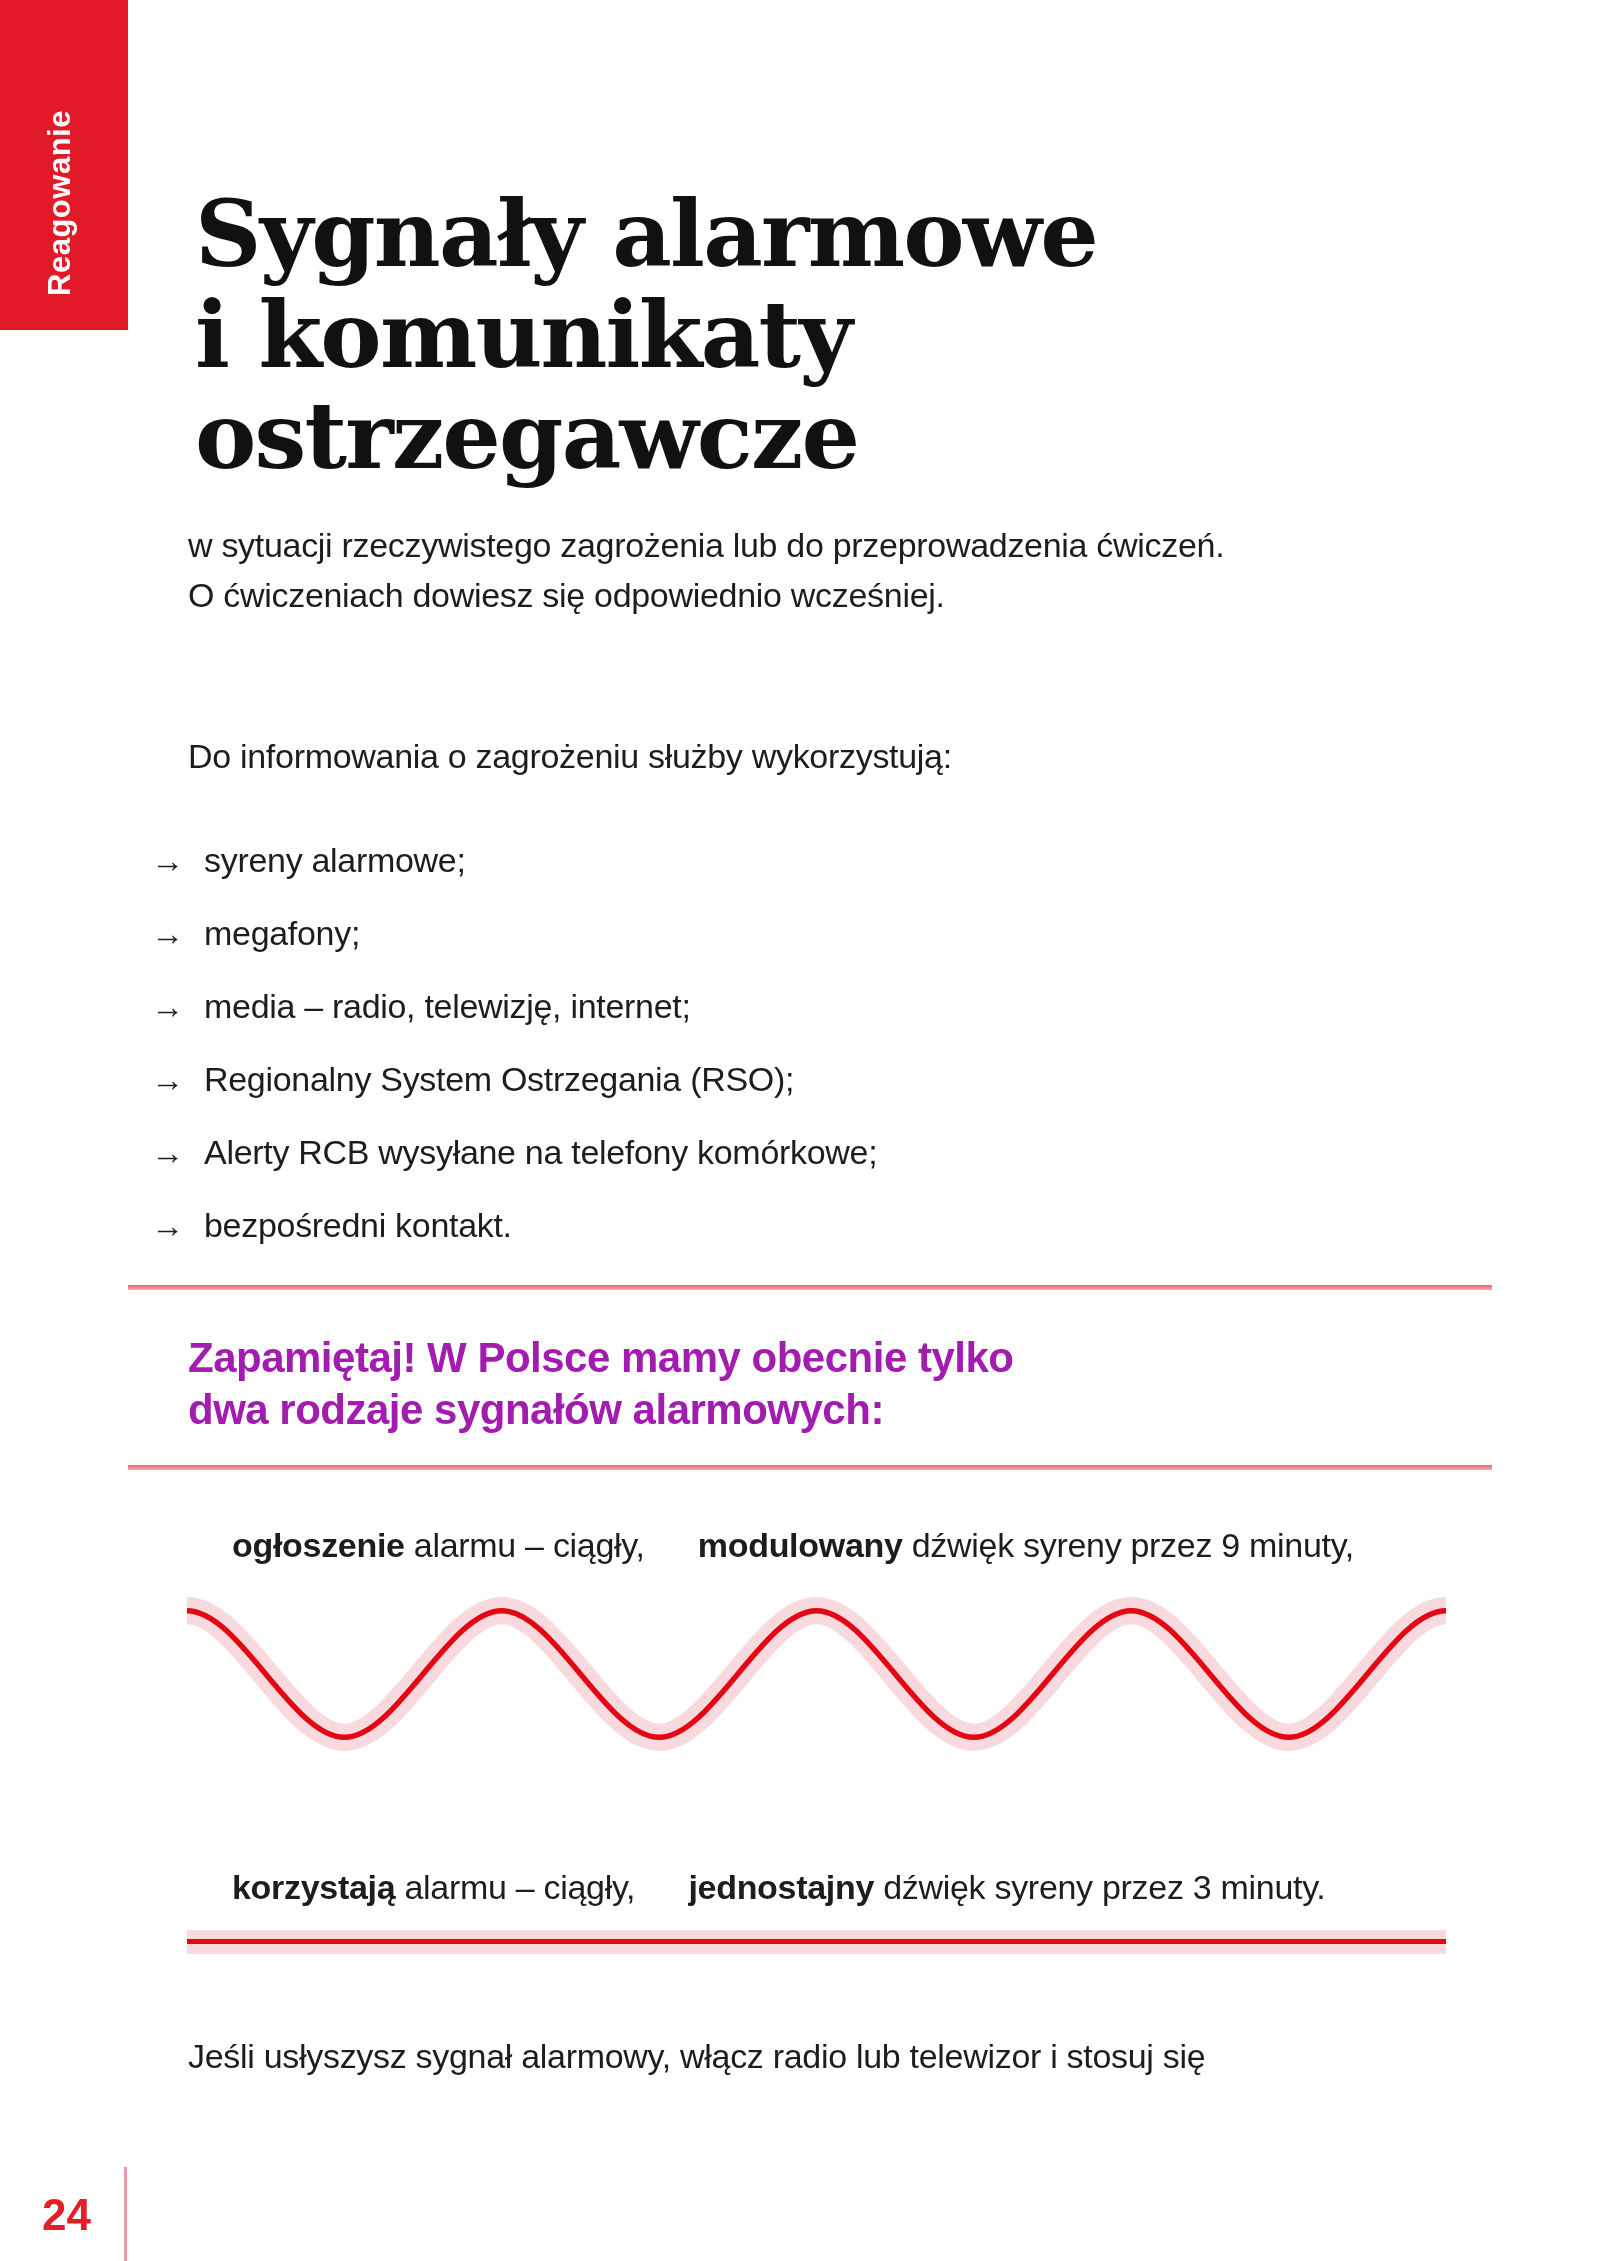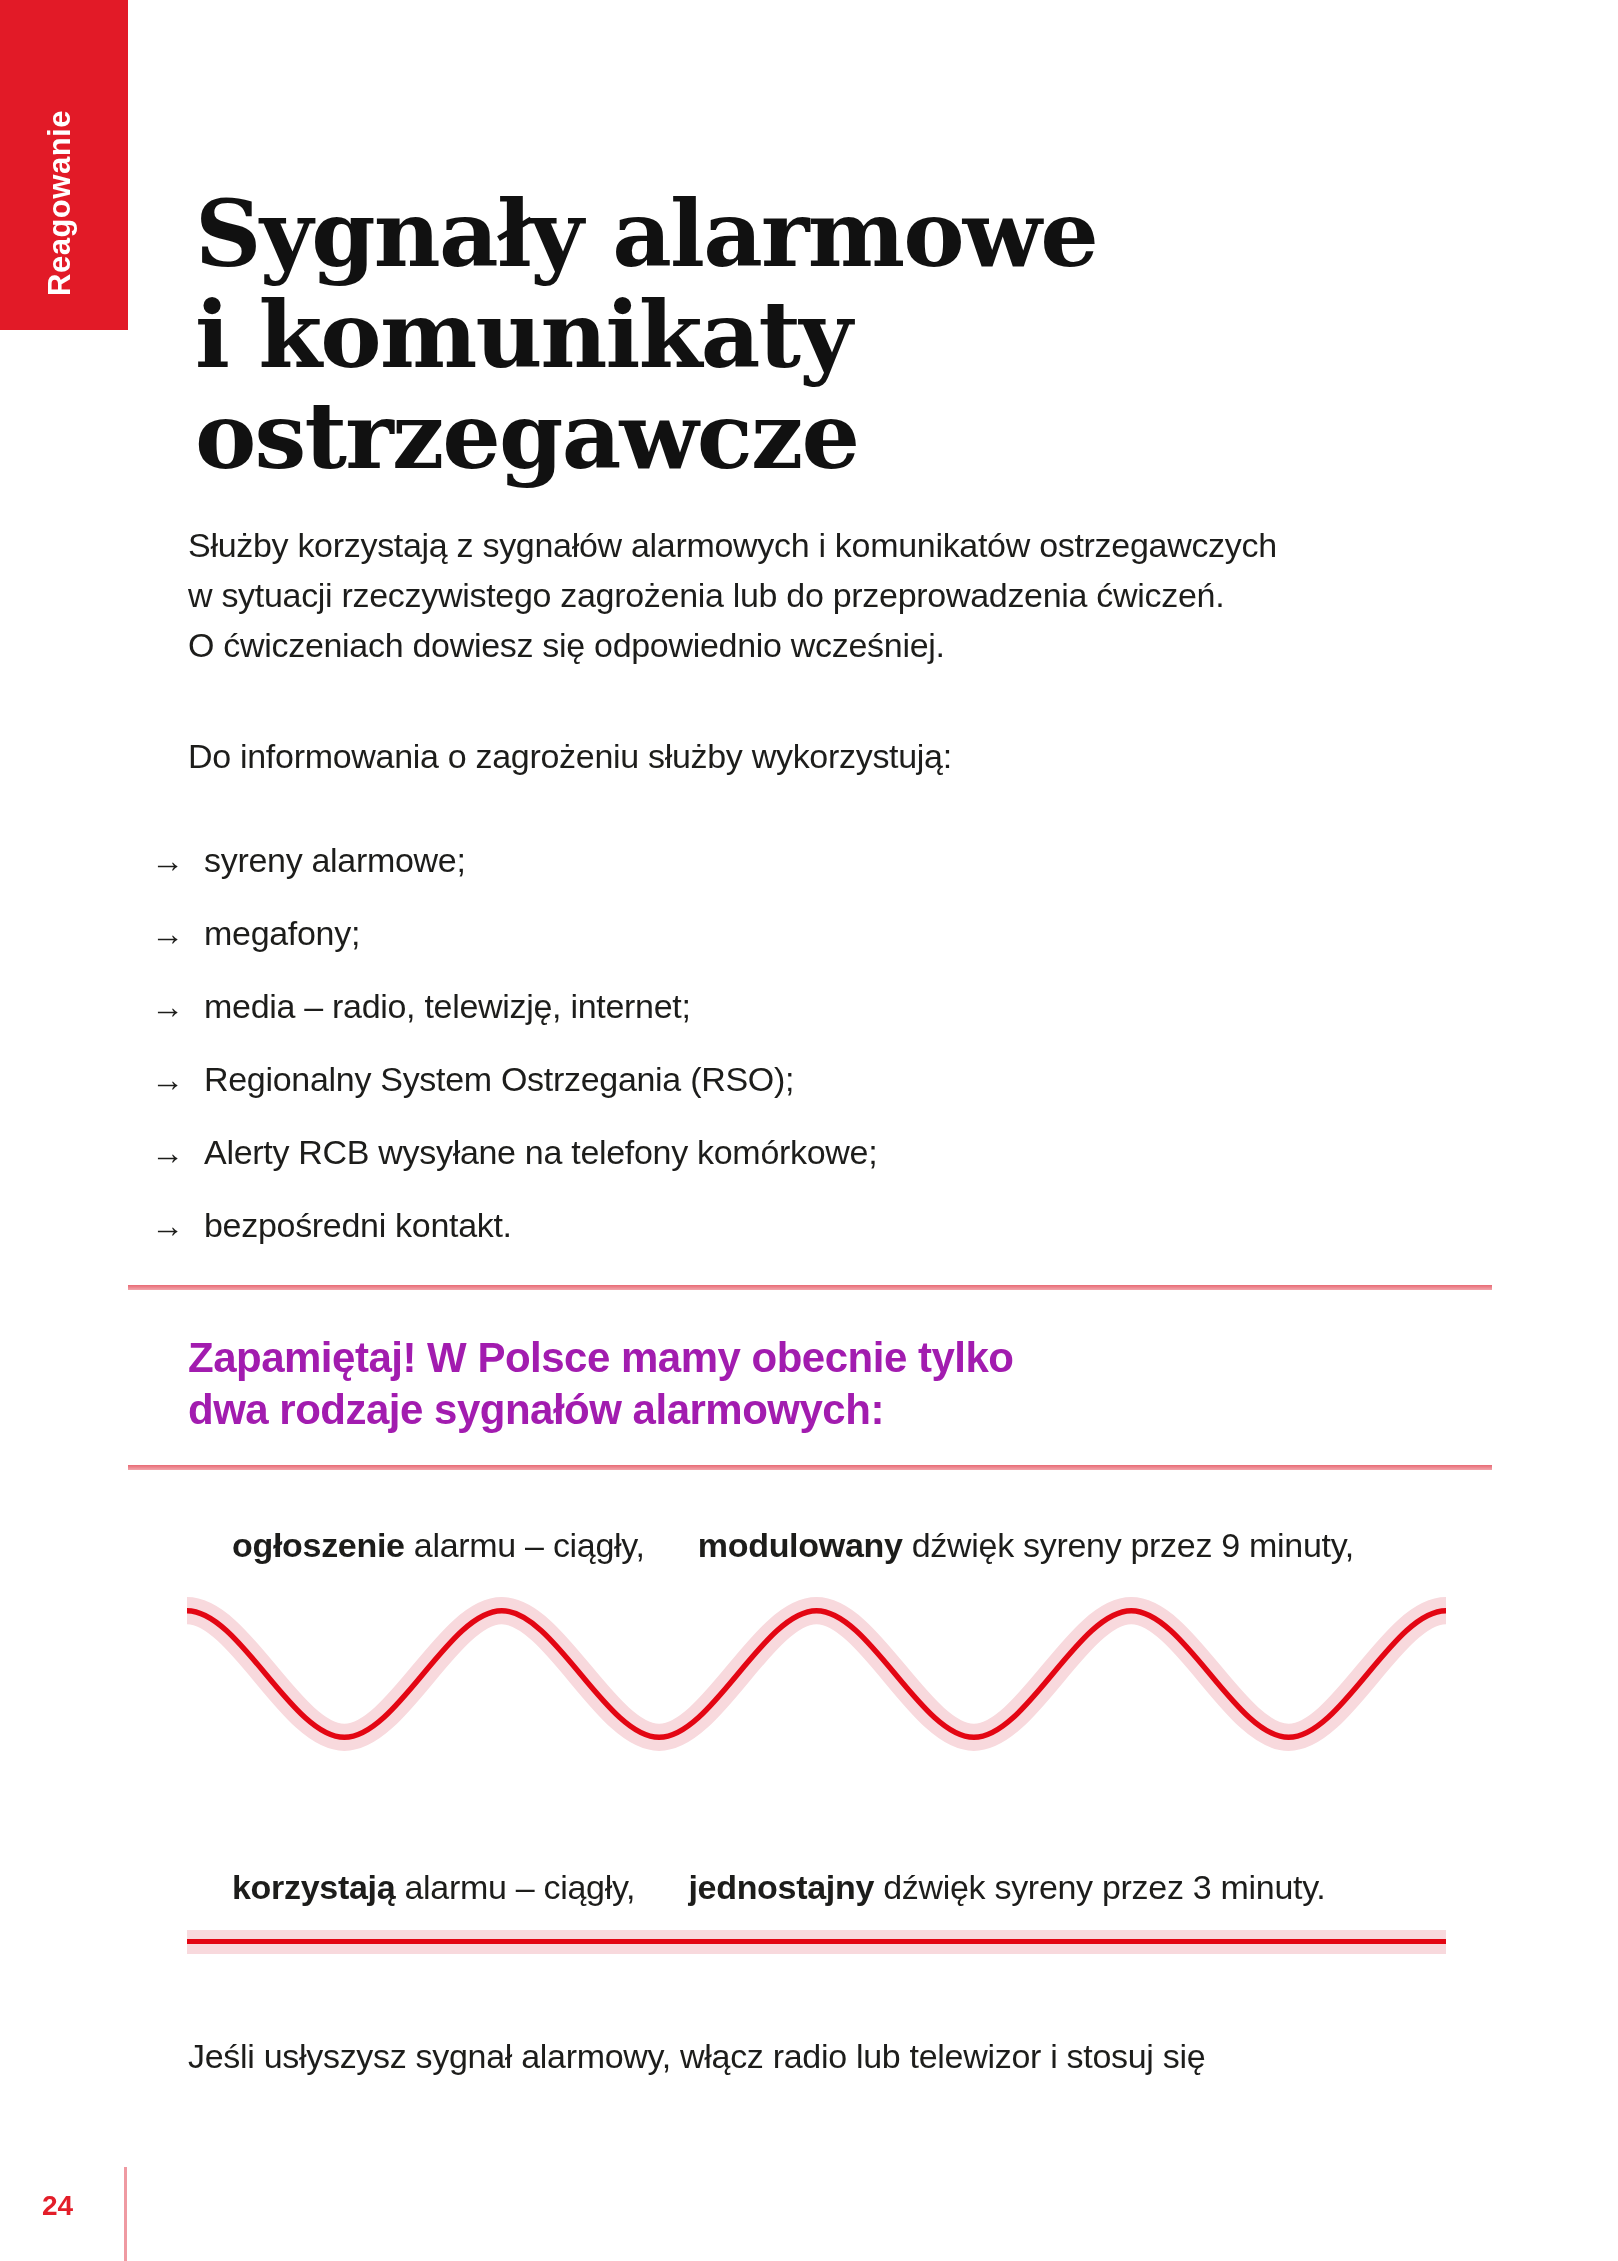--- a/index.html
+++ b/index.html
@@ -119,21 +119,21 @@
     width: 100%; height: 5.4px;
     background: #e30613;
   }
 
   .closing-paragraph { position: absolute; left: 188px; top: 2031px; }
 
   
   .page-number {
     position: absolute;
     left: 42px; top: 2190px;
-    font-size: 28px;
+    font-size: 44px;
     font-weight: 700;
     color: #e31e29;
   }
   .footer-divider {
     position: absolute;
     left: 124px; top: 2167px;
     width: 2.7px; height: 95px;
     background: #ef9aa2;
   }
 </style>
@@ -146,21 +146,20 @@
     <span class="side-tab-label">Reagowanie</span>
   </div>
 
   <h1 class="page-title" style="margin:10px;">
     <div>Sygnały alarmowe</div>
     <div>i komunikaty</div>
     <div>ostrzegawcze</div>
   </h1>
 
   <div class="intro-paragraph bodytext">
-    <div>Służby korzystają z sygnałów alarmowych i komunikatów ostrzegawczych</div>
     <div>w sytuacji rzeczywistego zagrożenia lub do przeprowadzenia ćwiczeń.</div>
     <div>O ćwiczeniach dowiesz się odpowiednio wcześniej.</div>
   </div>
 
   <div class="list-intro bodytext">Do informowania o zagrożeniu służby wykorzystują:</div>
 
   <ul class="alarm-list">
     <li><span class="arrow">→</span><span>syreny alarmowe;</span></li>
     <li><span class="arrow">→</span><span>megafony;</span></li>
     <li><span class="arrow">→</span><span>media – radio, telewizję, internet;</span></li>

